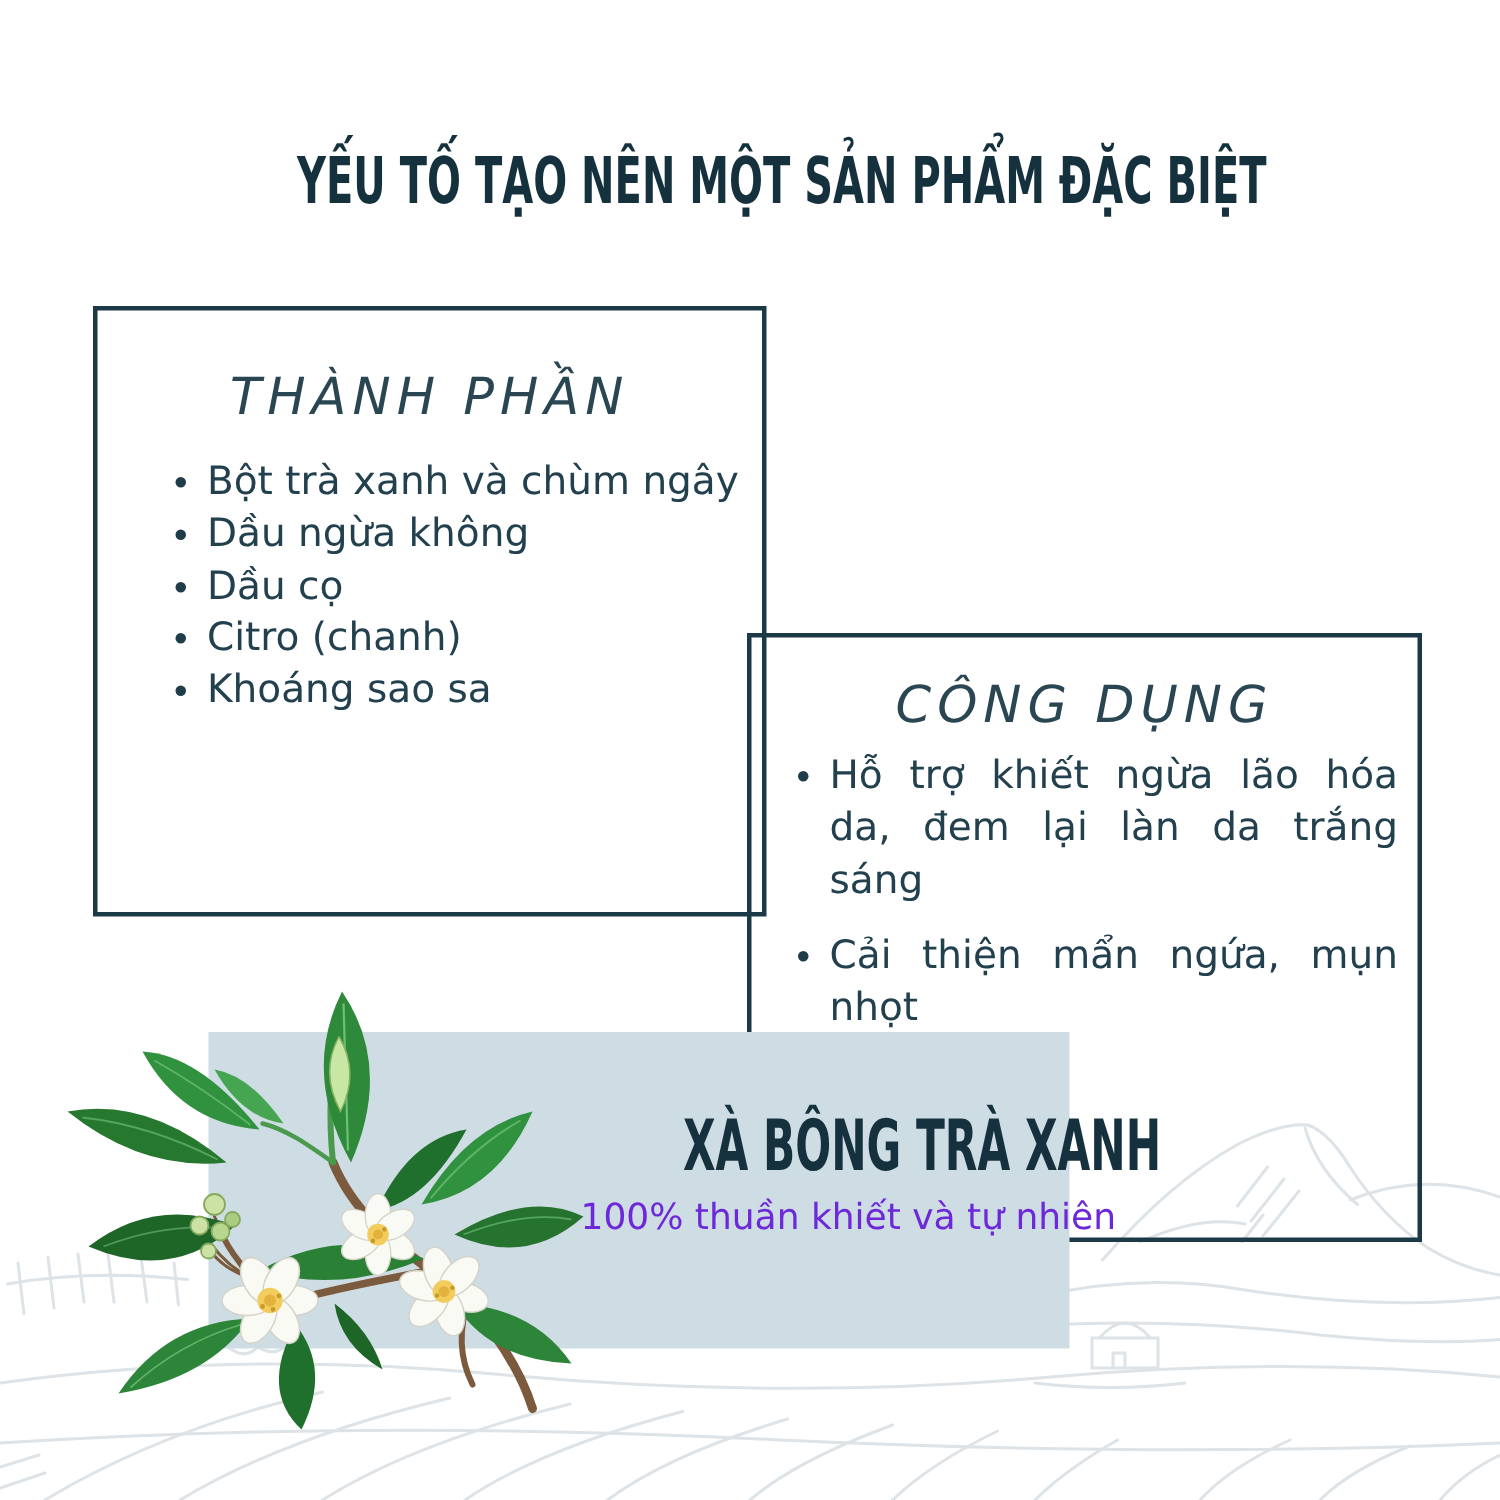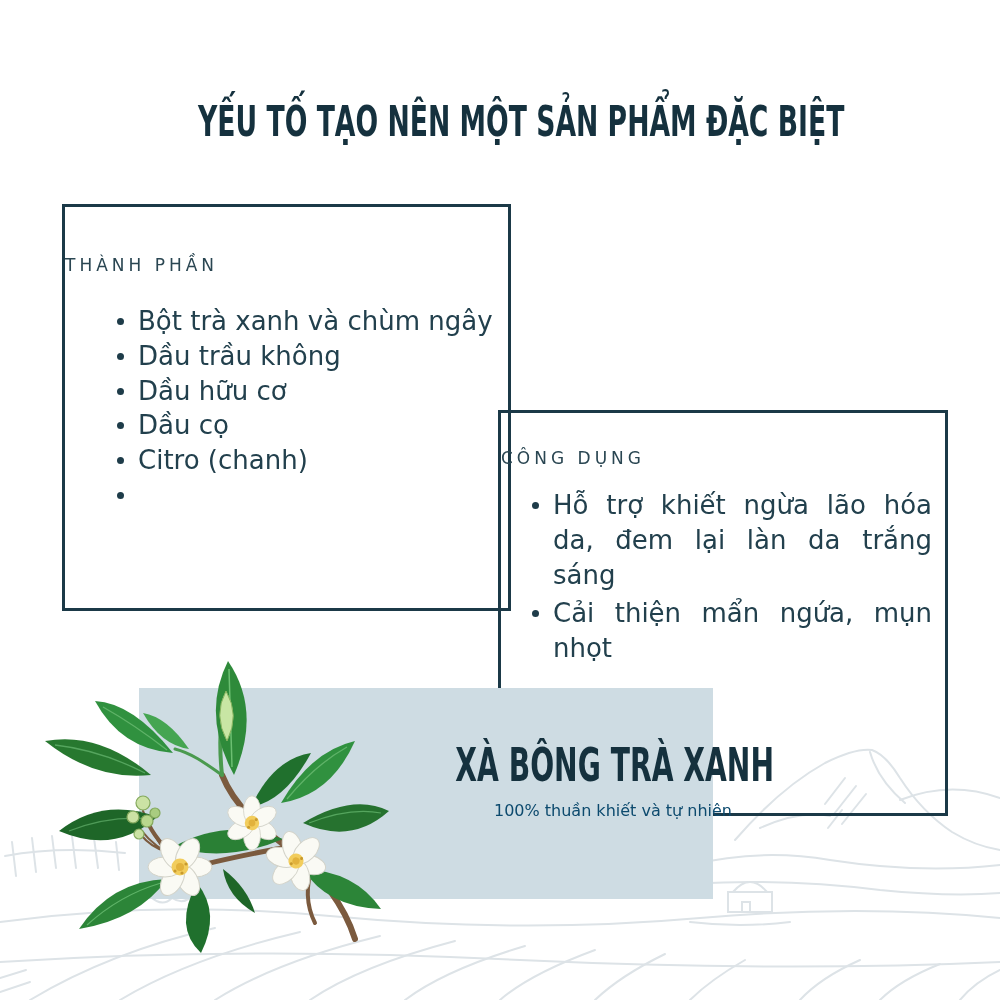--- a/index.html
+++ b/index.html
@@ -10,50 +10,50 @@
   
   .page-title{
     position:absolute;top:99px;left:0;width:1000px;text-align:center;
     font-size:43px;line-height:44px;font-weight:bold;color:#15313e;white-space:nowrap;
   }
   .cond{display:inline-block;transform:scaleX(0.62);transform-origin:50% 50%;white-space:nowrap;}
   .cond-sm{display:inline-block;transform:scaleX(0.60);transform-origin:50% 50%;white-space:nowrap;}
   
   .outline-box{position:absolute;border:3px solid #1b3947;background:transparent;box-sizing:border-box;}
   .box-ingredients{left:62px;top:204px;width:449px;height:407px;z-index:2;}
-  .box-uses{left:498px;top:410px;width:450px;height:406px;z-index:2;}
+  .box-uses{left:498px;top:422px;width:450px;height:406px;z-index:2;}
   .box-heading{
-    position:absolute;left:0;right:0;text-align:left;
-    font-size:17px;line-height:30px;letter-spacing:4px;color:#2a4652;font-weight:normal;margin:0;
+    position:absolute;left:0;right:0;text-align:center;
+    font-size:34px;line-height:30px;letter-spacing:4px;color:#2a4652;font-weight:normal;margin:0;font-style:italic;
   }
   .box-ingredients .box-heading{top:43px;}
   .box-uses .box-heading{top:30px;}
   .box-list{list-style:none;margin:0;position:absolute;left:0;right:0;}
   .box-ingredients .box-list{top:97px;padding:0 10px 0 73px;}
   .box-uses .box-list{top:75px;padding:0 13px 0 52px;}
   .box-list li{position:relative;font-size:26px;line-height:34.8px;color:#22404d;}
   .box-uses .box-list li{line-height:35px;}
   .box-uses .box-list li .li-text{display:block;text-align:justify;}
-  .box-uses .box-list li.gap{margin-top:3px;}
+  .box-uses .box-list li.gap{margin-top:15px;}
   .dot{
     position:absolute;left:-21px;top:14px;width:7px;height:7px;border-radius:50%;
     background:#1e3c49;
   }
   
   .banner{
     position:absolute;left:139px;top:688px;width:574px;height:211px;
     background:#cedce3;z-index:3;
   }
   .banner-title{
     position:absolute;top:52px;left:210px;width:370px;text-align:left;
     font-size:47px;line-height:50px;font-weight:bold;color:#15313e;white-space:nowrap;
   }
   .banner-sub{
     position:absolute;top:108px;left:248px;width:345px;text-align:right;
-    font-size:16px;line-height:30px;color:#0c4a6e;white-space:nowrap;
+    font-size:24px;line-height:30px;color:#6d28d9;white-space:nowrap;
   }
   
   .landscape{position:absolute;left:0;top:660px;width:1000px;height:340px;z-index:1;}
   .branch{position:absolute;left:15px;top:655px;width:380px;height:300px;z-index:4;}
 </style>
 </head>
 <body>
 
 <div class="stage">
 
@@ -85,25 +85,24 @@
   </svg>
 
   <div class="page-title">
     <span class="cond">YẾU TỐ TẠO NÊN MỘT SẢN PHẨM ĐẶC BIỆT</span>
   </div>
 
   <div class="outline-box box-ingredients">
     <h2 class="box-heading">THÀNH PHẦN</h2>
     <ul class="box-list">
       <li><span class="dot"></span><span class="li-text">Bột trà xanh và chùm ngây</span></li>
-      <li><span class="dot"></span><span class="li-text">Dầu trầu không</span></li>
-      <li><span class="dot"></span><span class="li-text">Dầu hữu cơ</span></li>
+      <li><span class="dot"></span><span class="li-text">Dầu ngừa không</span></li>
       <li><span class="dot"></span><span class="li-text">Dầu cọ</span></li>
       <li><span class="dot"></span><span class="li-text">Citro (chanh)</span></li>
-      <li><span class="dot"></span></li>
+      <li><span class="dot"></span><span class="li-text">Khoáng sao sa</span></li>
     </ul>
   </div>
 
   <div class="outline-box box-uses">
     <h2 class="box-heading">CÔNG DỤNG</h2>
     <ul class="box-list">
       <li>
           <span class="dot"></span>
           <span class="li-text">Hỗ trợ khiết ngừa lão hóa da, đem lại làn da trắng sáng</span>
         </li>

